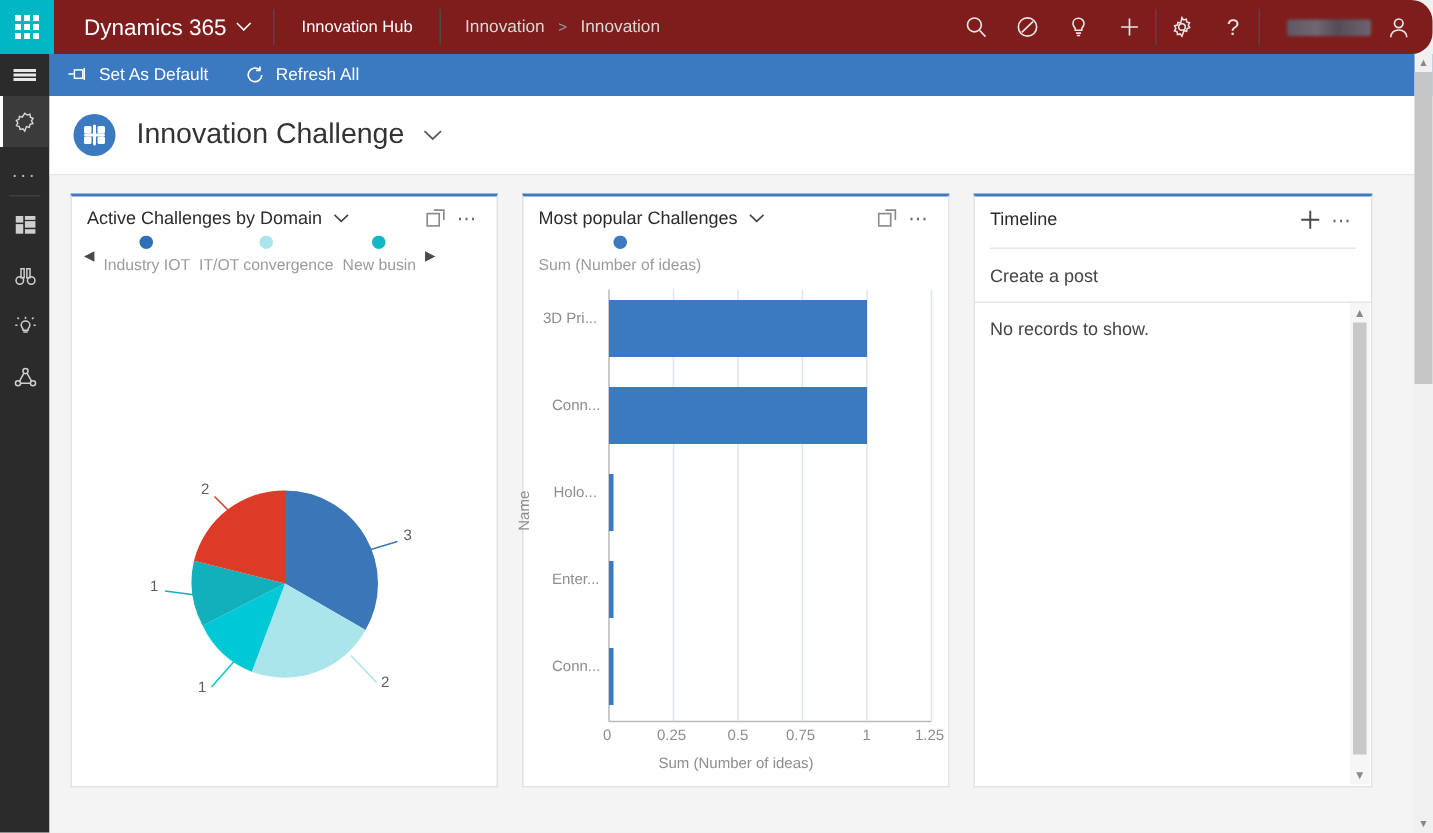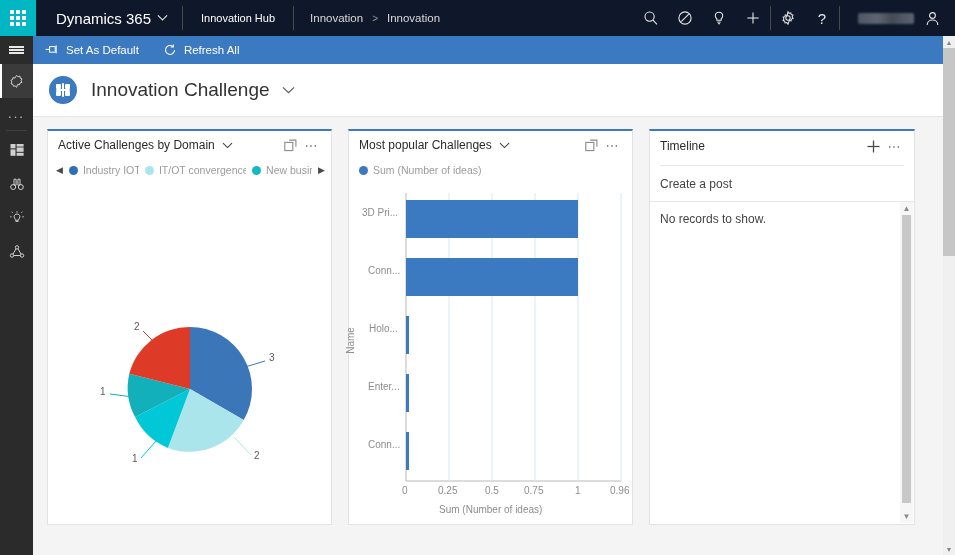--- a/index.html
+++ b/index.html
@@ -8,21 +8,21 @@
     overflow: hidden;
     background: #f0f0f0;
     font-family: "Liberation Sans", sans-serif;
     font-size: 12px;
     color: #333;
   }
 
   
   .topbar {
     position: absolute; top: 0; left: 0; width: 955px; height: 36px;
-    background: #0f172a; display: flex; align-items: center;
+    background: #7f1d1d; display: flex; align-items: center; border-radius: 14px;
   }
   .waffle {
     width: 36px; height: 36px; background: #00b7c3;
     display: flex; align-items: center; justify-content: center;
     flex: 0 0 36px; cursor: pointer;
   }
   .waffle-grid {
     display: grid; grid-template-columns: repeat(3, 4px);
     grid-template-rows: repeat(3, 4px); gap: 2px;
   }
@@ -130,21 +130,21 @@
   .card-title { font-size: 12px; font-weight: normal; color: #2b2b2b; }
   .card-title-chev { margin-left: 7px; color:#444; cursor:pointer; }
   .card-head-sp { flex:1 1 auto; }
   .ico-btn { width: 20px; height: 20px; display:flex; align-items:center; justify-content:center; cursor:pointer; color:#6a6a6a; }
   .dots3 { letter-spacing: 1.5px; font-size: 13px; color:#6a6a6a; cursor:pointer; padding: 0 4px; }
 
   .legend-row {
     display:flex; align-items:center; gap: 6px; padding: 2px 6px 0 8px; height: 20px;
     font-size: 10.5px; color:#9b9b9b;
   }
-  .legend-item { display:flex; align-items:center; gap:5px; white-space: nowrap; overflow:hidden; }
+  .legend-item { display:flex; align-items:center; gap:5px; white-space: nowrap; overflow:hidden;flex-direction:column; }
   .dot { width: 9px; height: 9px; border-radius: 50%; flex: 0 0 9px; }
   .leg-arrow { color:#4a4a4a; font-size: 9px; cursor:pointer; }
 
   .pie-wrap { position: relative; width: 285px; height: 330px; }
   .pie-lab { position:absolute; font-size: 10px; color:#5a5a5a; }
 
   .bar-plot { position: relative; margin: 6px 0 0 0; }
 
   
   .tl-rule { height:1px; background:#e6e6e6; margin: 4px 10px 0 10px; }
@@ -466,21 +466,21 @@
         <span style="position:absolute;left:19px;top:196px;font-size:10px;color:#8d8d8d;">Enter...</span>
         <span style="position:absolute;left:19px;top:254px;font-size:10px;color:#8d8d8d;">Conn...</span>
 
         <span style="position:absolute;left:-12px;top:150px;font-size:10px;color:#8d8d8d;transform:rotate(-90deg);">Name</span>
 
         <span style="position:absolute;left:53px;top:300px;font-size:10px;color:#8d8d8d;">0</span>
         <span style="position:absolute;left:89px;top:300px;font-size:10px;color:#8d8d8d;">0.25</span>
         <span style="position:absolute;left:136px;top:300px;font-size:10px;color:#8d8d8d;">0.5</span>
         <span style="position:absolute;left:175px;top:300px;font-size:10px;color:#8d8d8d;">0.75</span>
         <span style="position:absolute;left:226px;top:300px;font-size:10px;color:#8d8d8d;">1</span>
-        <span style="position:absolute;left:261px;top:300px;font-size:10px;color:#8d8d8d;">0.96</span>
+        <span style="position:absolute;left:261px;top:300px;font-size:10px;color:#8d8d8d;">1.25</span>
 
         <span style="position:absolute;left:90px;top:319px;font-size:10px;color:#8d8d8d;">Sum (Number of ideas)</span>
       </div>
     </div>
 
     <div class="card card-tl">
       <div class="card-head" style="height:30px">
         <span class="card-title">Timeline</span>
         <span class="card-head-sp"></span>
         <span class="ico-btn">

